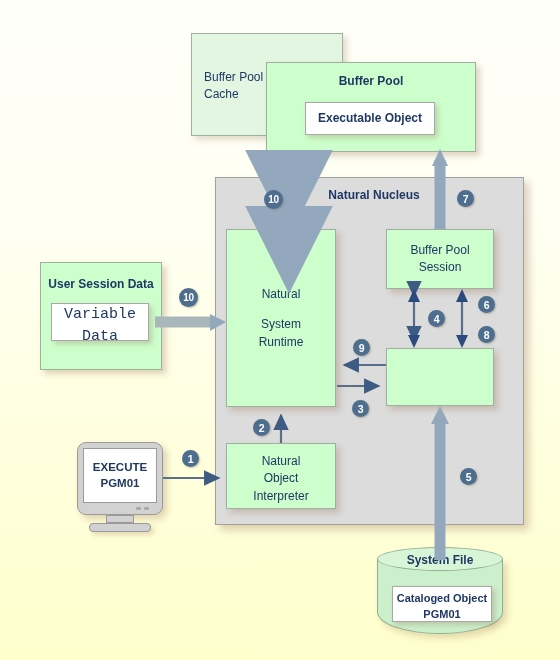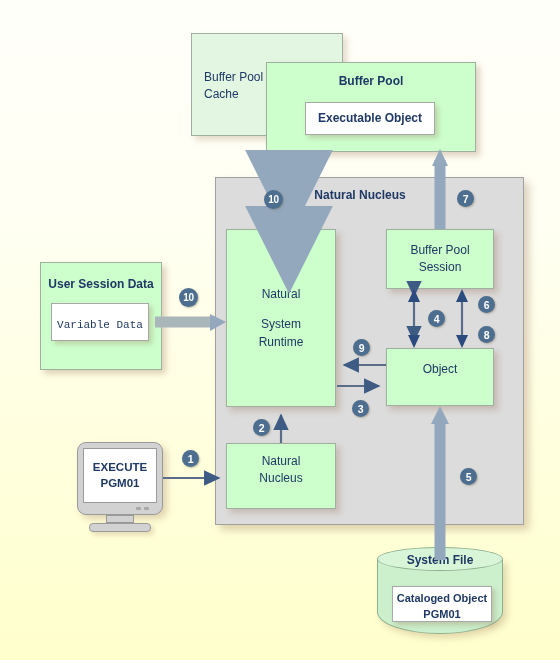--- a/index.html
+++ b/index.html
@@ -156,33 +156,33 @@
 
   .nuc-title {
     position: absolute;
     font-size: 12px;
     font-weight: bold;
     color: #1f3864;
     text-align: center;
   }
   .mono {
     font-family: "Liberation Mono", "DejaVu Sans Mono", monospace;
-    font-size: 11px;
+    font-size: 15px;
     color: #1f3864;
     font-weight: normal;
     margin-top: 7px;
   }
 </style>
 </head>
 <body>
 
 <div id="canvas">
 
   <div class="box gray" style="left:215px; top:177px; width:309px; height:348px;"></div>
-  <div class="nuc-title" style="left:290px; top:188px; width:140px;">Natural Nucleus</div>
+  <div class="nuc-title" style="left:304px; top:188px; width:140px;">Natural Nucleus</div>
 
   <div class="box lightgreen" style="left:191px; top:33px; width:152px; height:103px; display:block; padding:35px 0 0 12px; text-align:left;">
     <div>Buffer Pool</div>
     <div>Cache</div>
   </div>
 
   <div class="box green" style="left:266px; top:62px; width:210px; height:90px; display:block;">
     <div class="bold" style="margin-top:10px; text-align:center;">Buffer Pool</div>
   </div>
   <div class="box white bold" style="left:305px; top:102px; width:130px; height:33px;">
@@ -194,26 +194,26 @@
     <div>System</div>
     <div style="margin-bottom:13px;">Runtime</div>
   </div>
 
   <div class="box green" style="left:386px; top:229px; width:108px; height:60px; display:block; padding-top:12px;">
     <div>Buffer Pool</div>
     <div>Session</div>
   </div>
 
   <div class="box green" style="left:386px; top:348px; width:108px; height:58px; display:block; padding-top:12px;">
-    <div>Object</div>
   </div>
 
   <div class="box green" style="left:226px; top:443px; width:110px; height:66px; display:block; padding-top:9px;">
     <div>Natural</div>
-    <div>Nucleus</div>
+    <div>Object</div>
+    <div>Interpreter</div>
   </div>
 
   <div class="box green" style="left:40px; top:262px; width:122px; height:108px; display:block; padding-top:13px;">
     <div class="bold">User Session Data</div>
   </div>
   <div class="box white" style="left:51px; top:303px; width:98px; height:38px;">
     <span class="mono">Variable Data</span>
   </div>
 
   <div class="mon-bezel" style="left:77px; top:442px; width:86px; height:73px;"></div>

